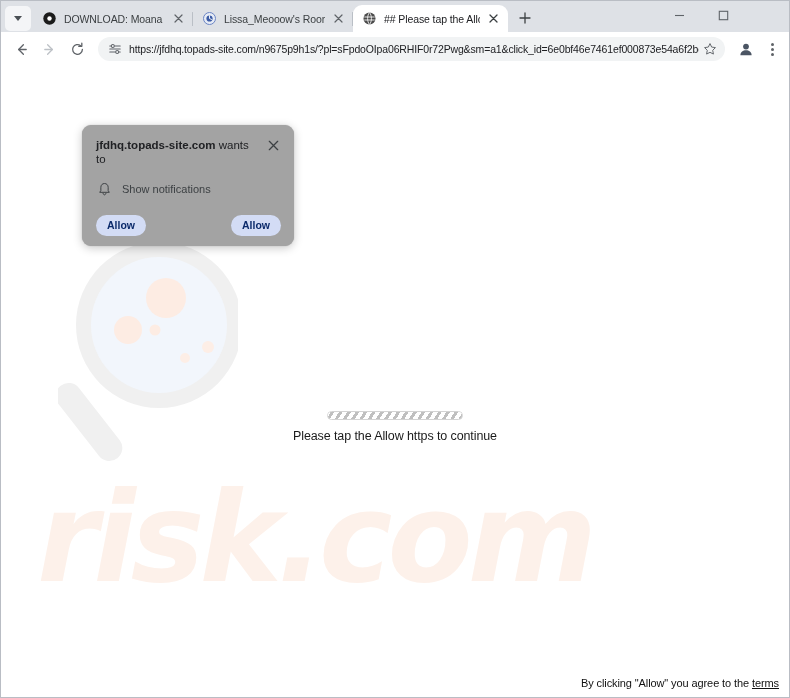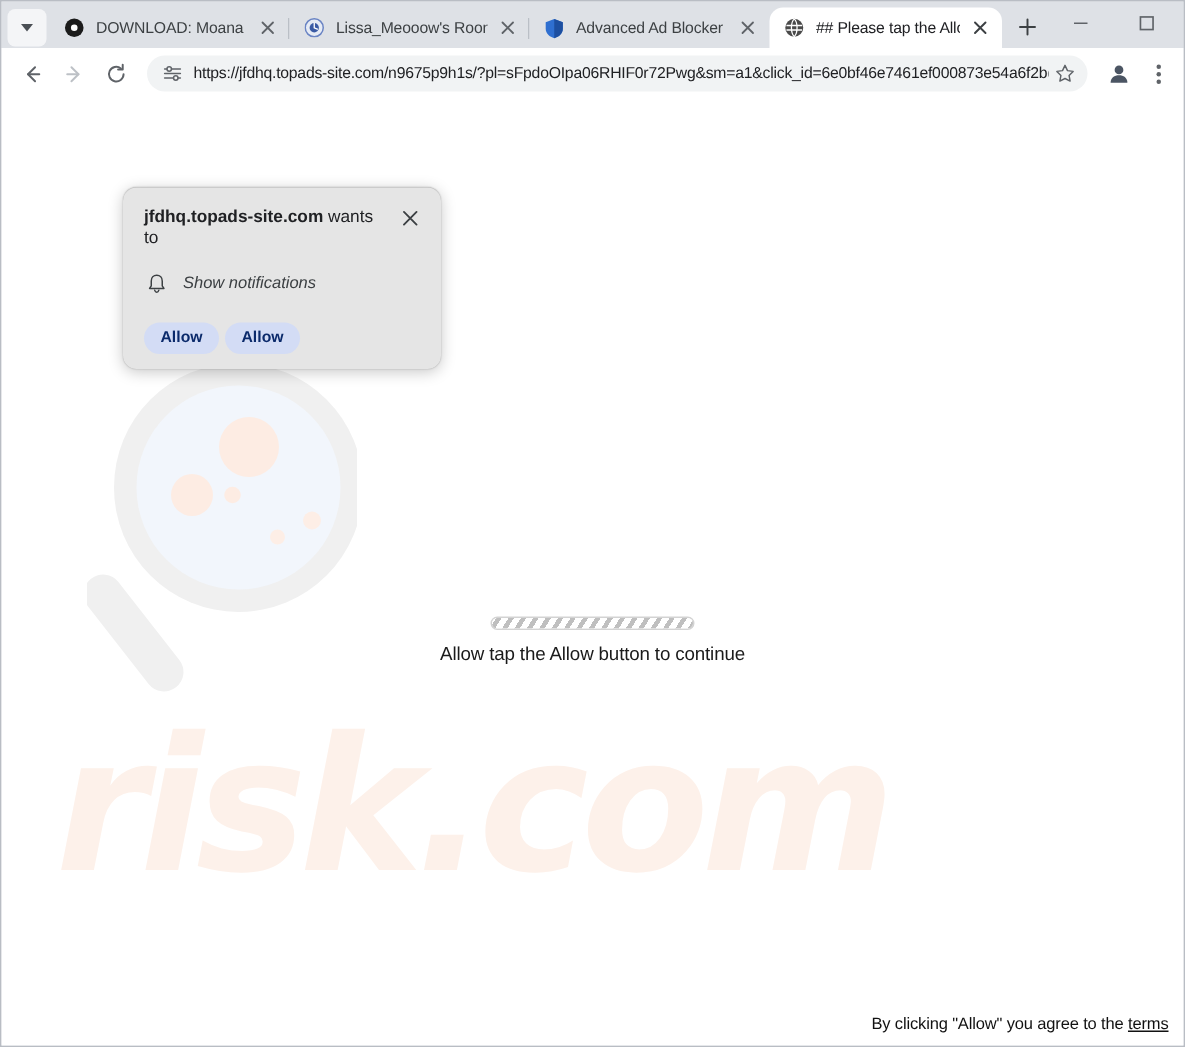--- a/index.html
+++ b/index.html
@@ -290,21 +290,21 @@
     text-decoration: underline;
     text-align: right;
   }
 
   
   .perm-bubble {
     position: absolute;
     left: 81px;
     top: 59px;
     width: 212px;
-    background: #e5e5e5;
+    background: #a3a3a3;
     border-radius: 9px;
     box-shadow: 0 2px 10px rgba(0,0,0,0.22), 0 0 1px rgba(0,0,0,0.3);
     z-index: 50;
     padding: 13px 13px 10px 14px;
   }
   .perm-head {
     display: flex;
     align-items: flex-start;
     justify-content: space-between;
   }
@@ -320,35 +320,34 @@
     width: 16px; height: 16px;
     flex: none;
     display: flex; align-items: center; justify-content: center;
     cursor: pointer;
     margin-top: -1px;
   }
   .perm-row {
     display: flex;
     align-items: center;
     margin-top: 14px;
-    font-style: italic;
   }
   .perm-bell {
     width: 17px; height: 17px;
     flex: none;
     margin-right: 9px;
     display: flex; align-items: center; justify-content: center;
   }
   .perm-row-label {
     font-size: 11px;
     color: #3c4043;
   }
   .perm-actions {
     display: flex;
-    justify-content: flex-start;
+    justify-content: space-between;
     gap: 4px;
     margin-top: 17px;
   }
   .perm-btn {
     min-width: 44px;
     height: 21px;
     padding: 0 11px;
     border-radius: 11px;
     border: none;
     background: #d3dcf5;
@@ -395,34 +394,20 @@
         </svg>
       </span>
       <span class="tab-title">Lissa_Meooow's Room @ Cha</span>
       <span class="tab-close">
         <svg width="9" height="9" viewBox="0 0 9 9">
             <path d="M1 1 L8 8 M8 1 L1 8" stroke="#5f6368" stroke-width="1.2" stroke-linecap="round"></path>
           </svg>
       </span>
     </div>
 
-    <div class="tab inactive tab-w3 nosep">
-      <span class="tab-fav">
-        <svg width="13" height="14" viewBox="0 0 13 14">
-          <path d="M6.5 0.6 L12.2 2.8 V7.2 C12.2 10.4 9.6 12.6 6.5 13.5 C3.4 12.6 0.8 10.4 0.8 7.2 V2.8 Z" fill="#2f6fd0"></path>
-          <path d="M6.5 0.6 L12.2 2.8 V7.2 C12.2 10.4 9.6 12.6 6.5 13.5 Z" fill="#1d4fa0"></path>
-        </svg>
-      </span>
-      <span class="tab-title">Advanced Ad Blocker</span>
-      <span class="tab-close">
-        <svg width="9" height="9" viewBox="0 0 9 9">
-            <path d="M1 1 L8 8 M8 1 L1 8" stroke="#5f6368" stroke-width="1.2" stroke-linecap="round"></path>
-          </svg>
-      </span>
-    </div>
 
     <div class="tab active tab-w4">
       <span class="tab-fav">
         <svg width="13" height="13" viewBox="0 0 13 13">
           <circle cx="6.5" cy="6.5" r="6" fill="#4a4a4a"></circle>
           <path d="M1.3 5 H11.7 M1.3 8 H11.7 M6.5 0.6 C4 3 4 10 6.5 12.4 C9 10 9 3 6.5 0.6" stroke="#ffffff" stroke-width="0.85" fill="none"></path>
         </svg>
       </span>
       <span class="tab-title">## Please tap the Allow button</span>
       <span class="tab-close">
@@ -526,21 +511,21 @@
       </svg>
     </div>
 
 
     <div class="wm-risk">risk.com</div>
 
     <div class="center-block">
       <div class="progress-track">
         <div class="progress-fill"></div>
       </div>
-      <div class="center-text">Allow tap the Allow button to continue</div>
+      <div class="center-text">Please tap the Allow https to continue</div>
     </div>
 
     <div class="footer-terms">
       <span>By clicking "Allow" you agree to the </span><a href="#">terms</a>
     </div>
 
     <div class="perm-bubble">
       <div class="perm-head">
         <div class="perm-title"><b>jfdhq.topads-site.com</b><span class="light"> wants to</span></div>
         <div class="perm-close">

